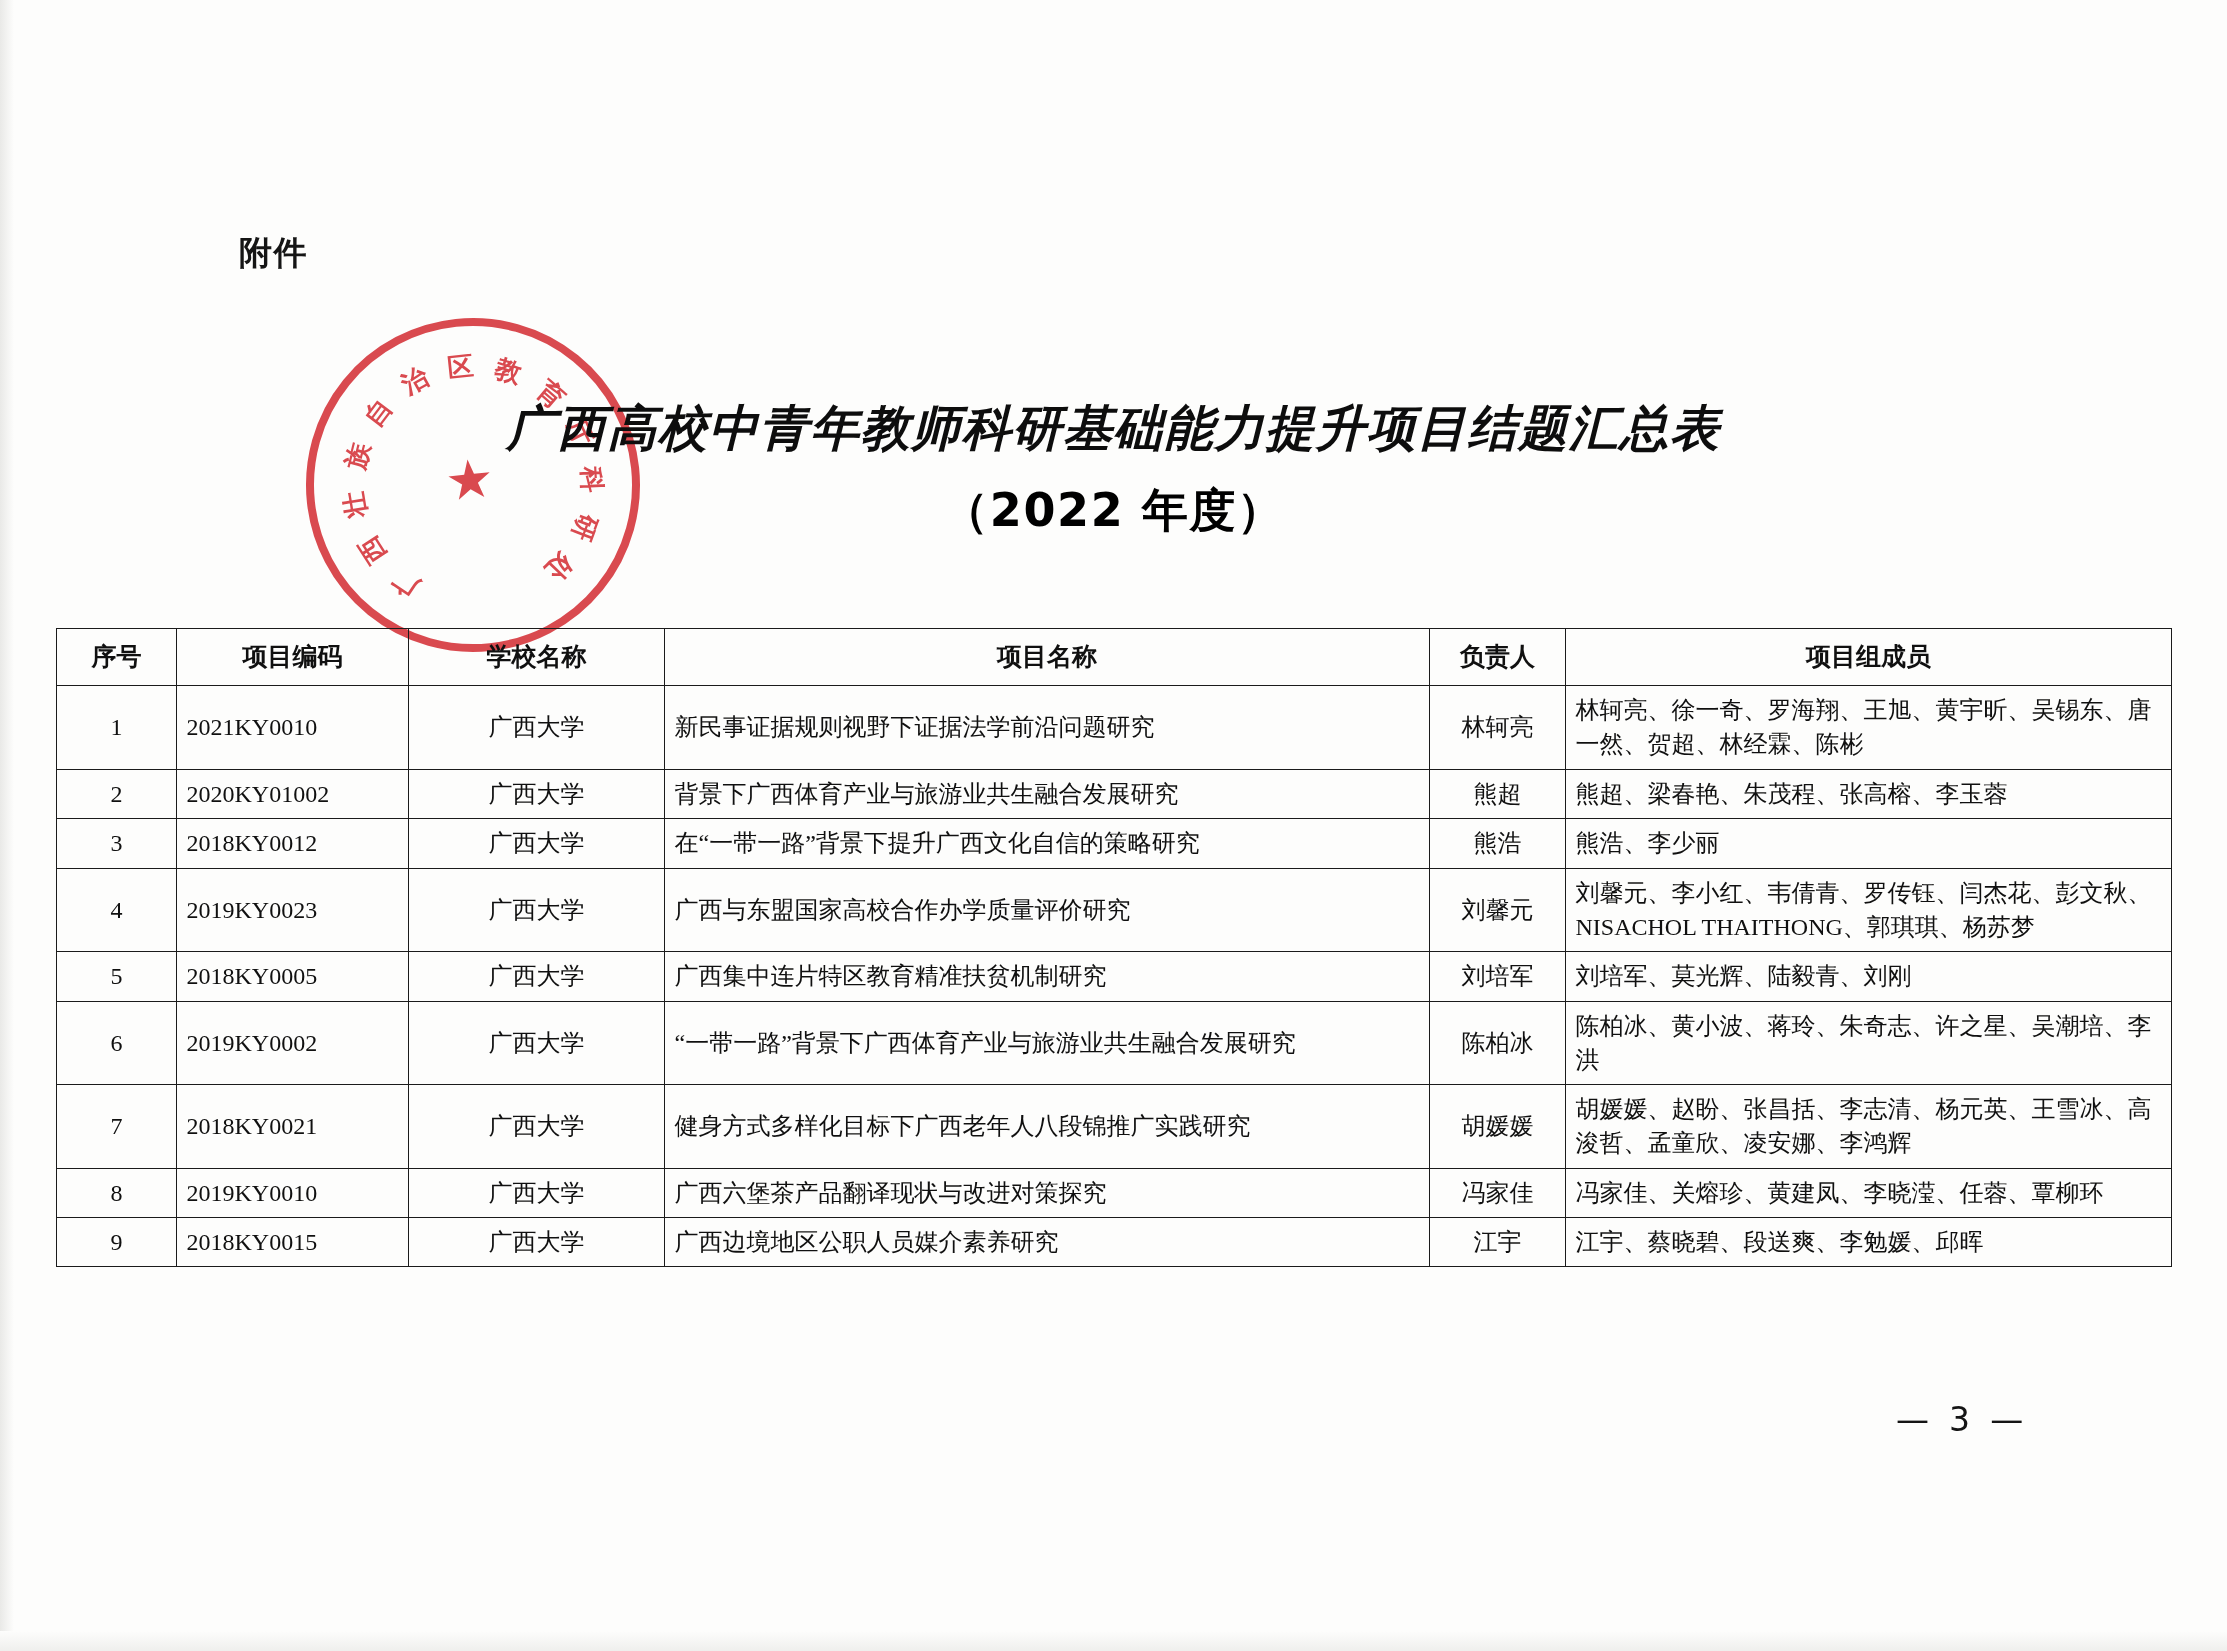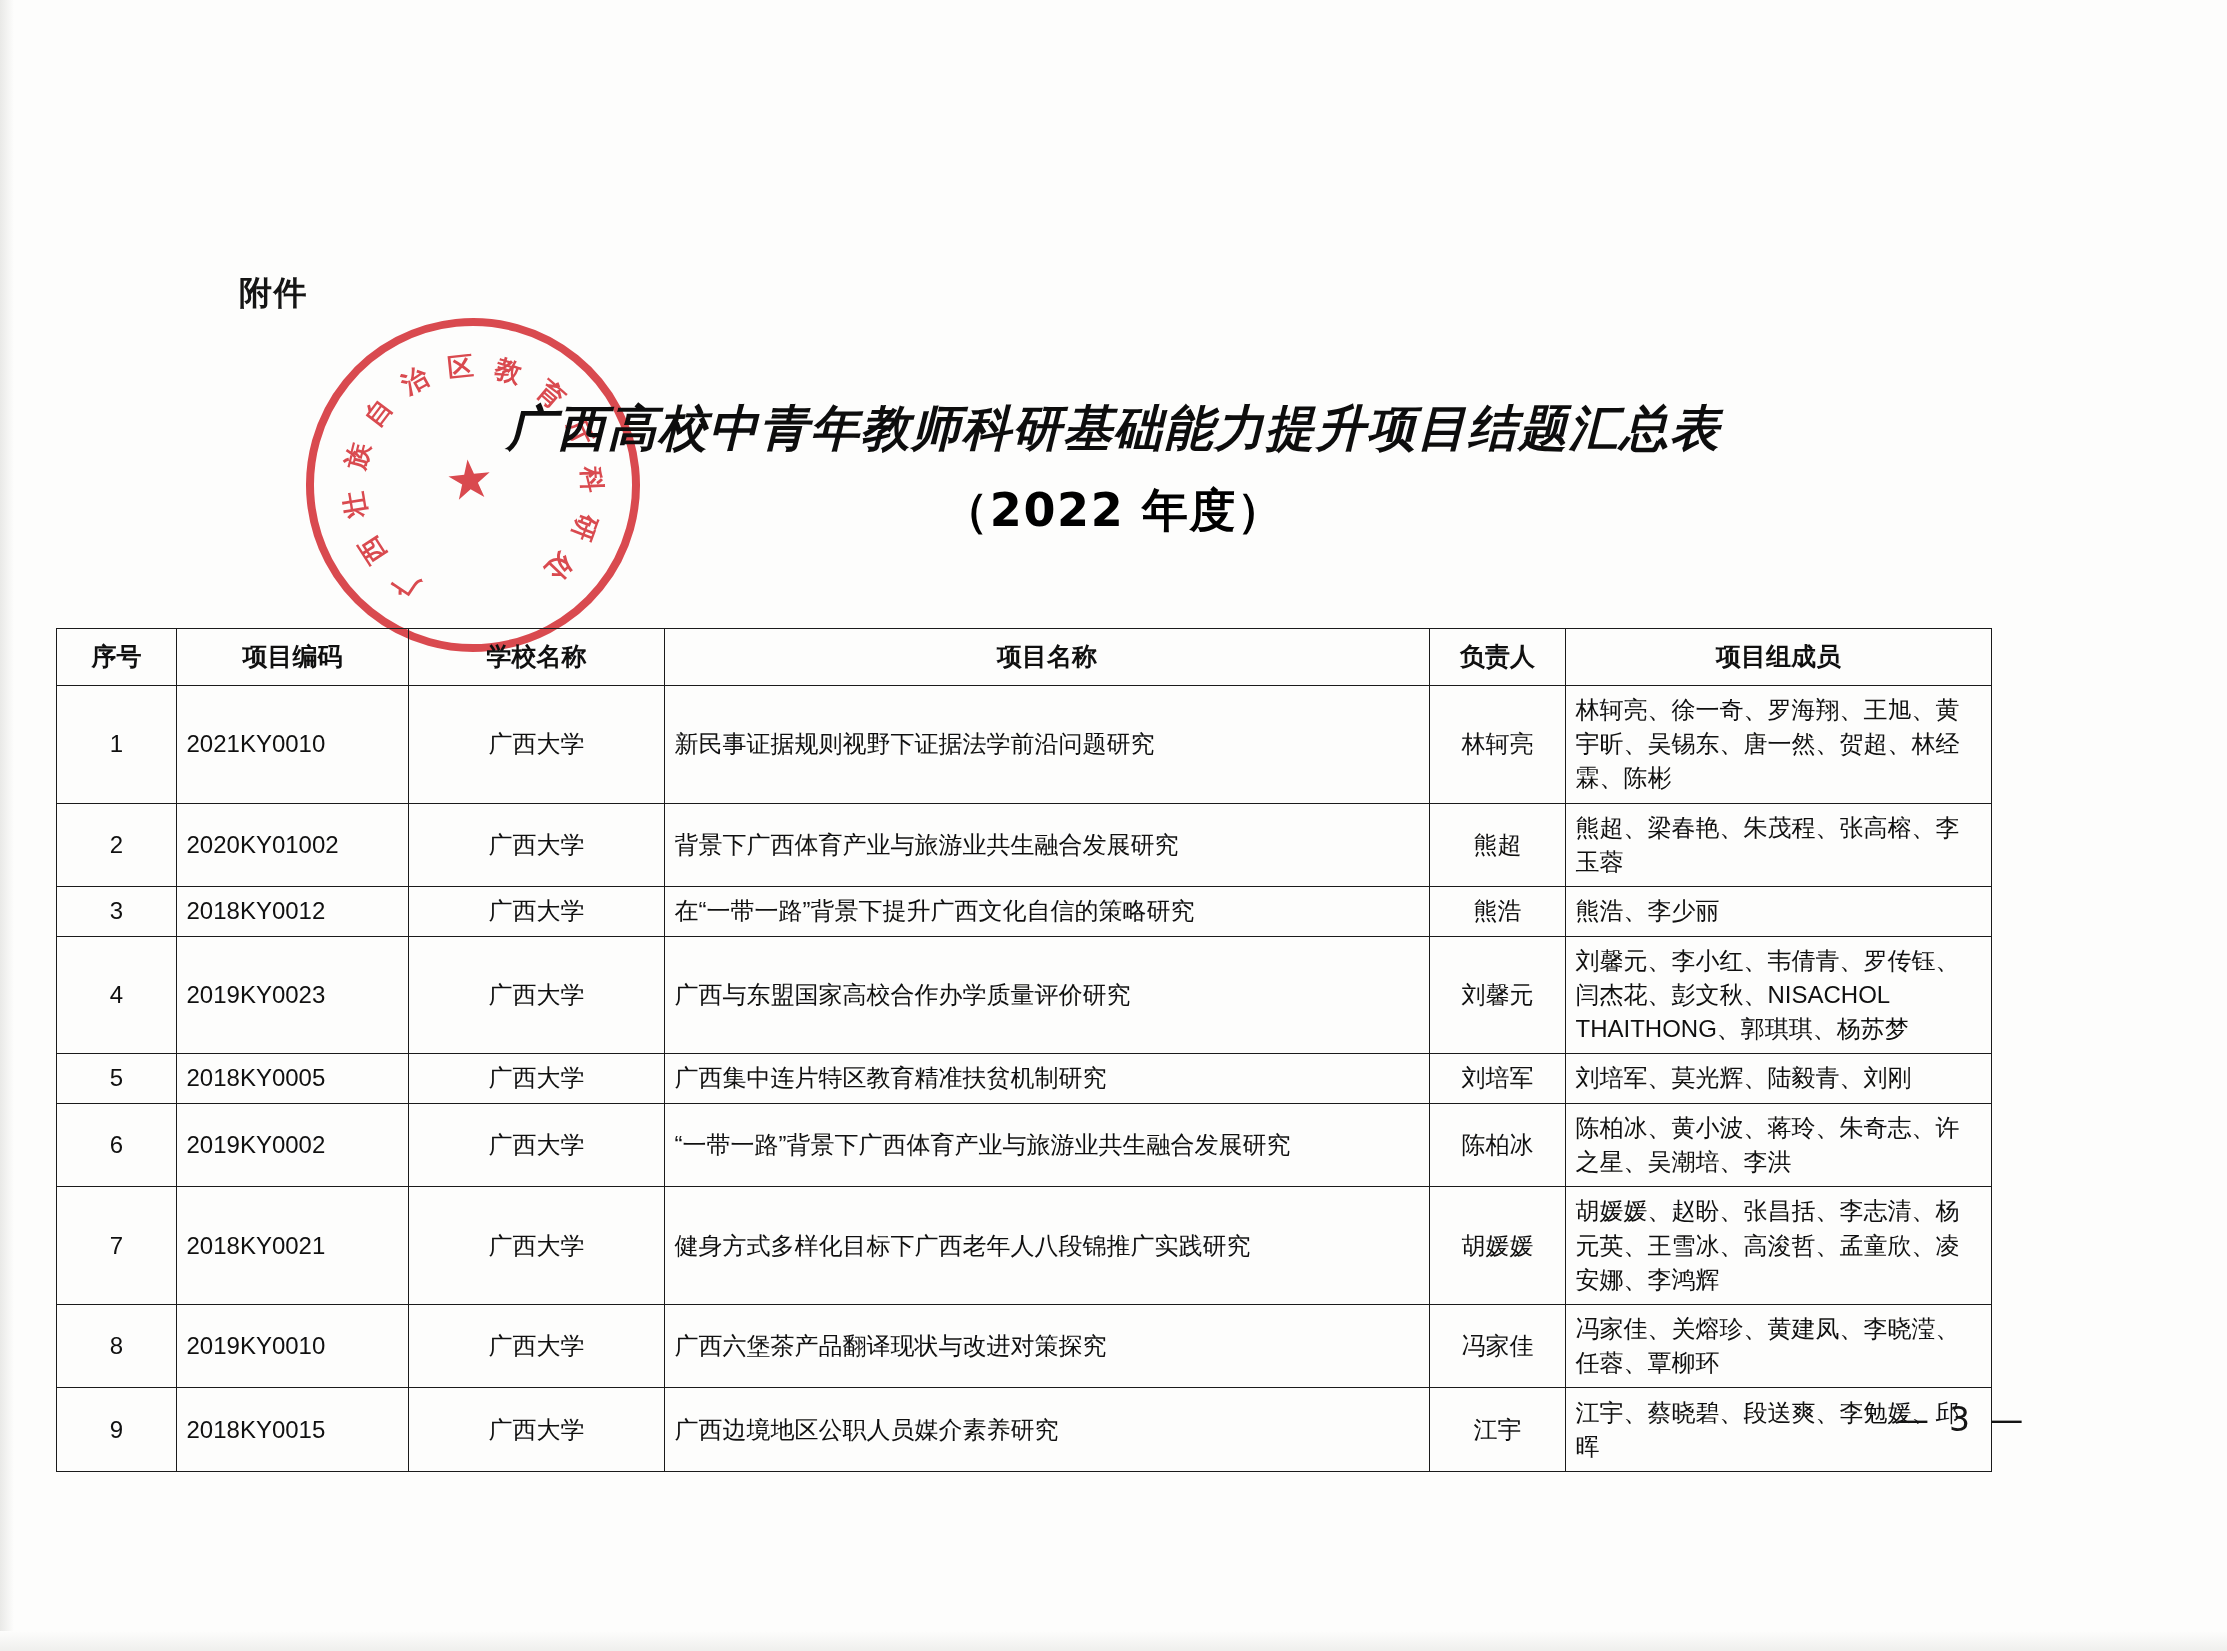--- a/index.html
+++ b/index.html
@@ -34,21 +34,20 @@
 
   .attach-label {
     position: absolute;
     left: 239px;
     top: 231px;
     font-size: 33px;
     font-family: "DejaVu Sans", sans-serif;
     font-weight: 700;
     letter-spacing: 1.6px;
     color: #151515;
-    margin-top: 40px;
   }
 
   .title-block {
     position: absolute;
     left: 0;
     top: 398px;
     width: 2227px;
     text-align: center;
   }
   .doc-title {
@@ -117,23 +116,23 @@
 
   
   .table-wrap {
     position: absolute;
     left: 56px;
     top: 628px;
     width: 2116px;
   }
   table.summary {
     border-collapse: collapse;
-    width: 1936px;
+    width: 2116px;
     table-layout: fixed;
-    font-family: Liberation Sans, sans-serif;
+    font-family: Liberation Serif, serif;
   }
   table.summary th,
   table.summary td {
     border: 1.6px solid #1b1b1b;
     padding: 7.2px 9.5px;
     font-size: 24px;
     line-height: 1.42;
     color: #101010;
     vertical-align: middle;
   }

